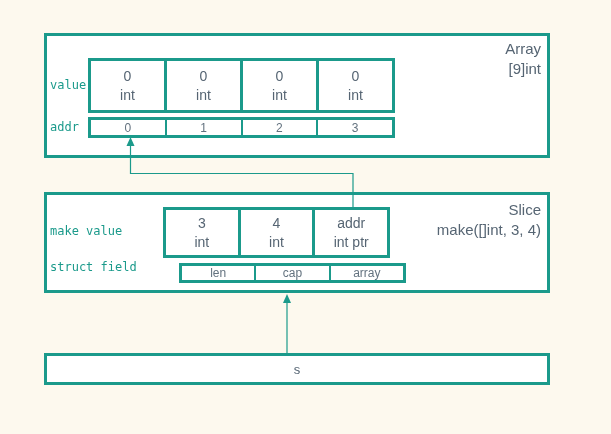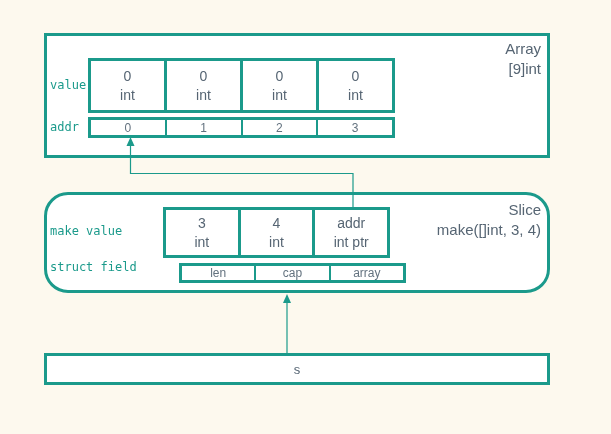--- a/index.html
+++ b/index.html
@@ -12,21 +12,21 @@
   html,body{margin:0;padding:0;}
   body{background:var(--bg);font-family:"Liberation Sans",sans-serif;}
   .canvas{
     position:relative;width:572px;height:434px;background:var(--bg);overflow:hidden;
   }
   .box{
     position:absolute;background:var(--box-bg);
     border:3px solid var(--accent);box-sizing:border-box;
   }
   .array-box{left:44px;top:33px;width:506px;height:125px;}
-  .slice-box{left:44px;top:192px;width:506px;height:101px;border-radius:24px;}
+  .slice-box{left:44px;top:192px;width:506px;height:101px;}
   .s-box{left:44px;top:353px;width:506px;height:32px;display:flex;align-items:center;justify-content:center;
          font-size:13px;color:var(--text);}
   .box-title{
     position:absolute;right:6px;top:3px;text-align:right;
     font-size:15px;line-height:20px;color:var(--text);
   }
   .slice-box .box-title{top:5px;}
   .side-label{
     position:absolute;left:3px;
     font-family:"DejaVu Sans Mono",monospace;font-size:12px;line-height:10px;color:var(--accent);

